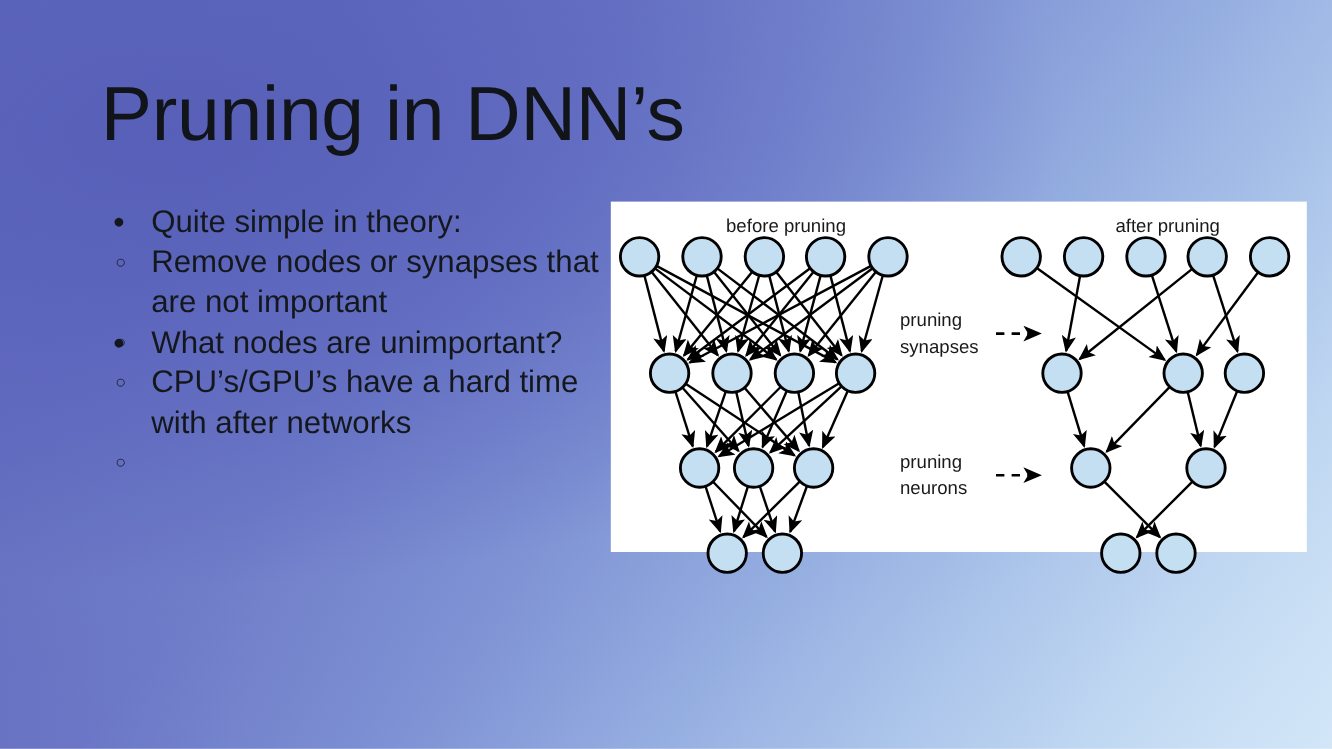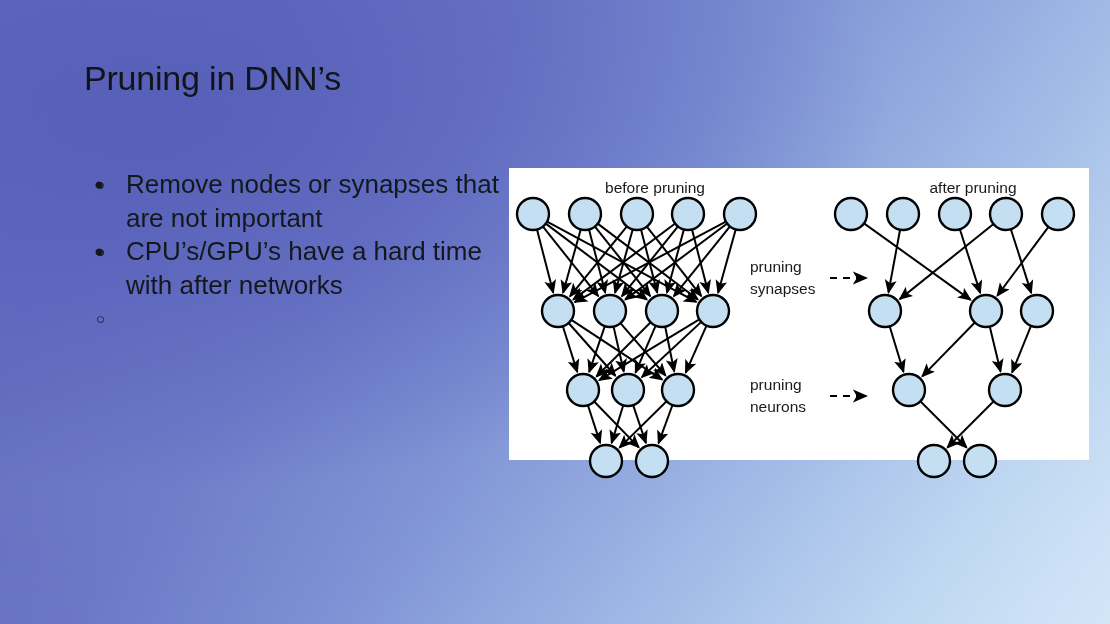--- a/index.html
+++ b/index.html
@@ -44,21 +44,21 @@
     position: relative;
     z-index: 2;
     width: 100%;
     height: 100%;
   }
 
   .title {
     position: absolute;
     left: 84px;
     top: 60px;
-    font-size: 34px;
+    font-size: 64px;
     line-height: 1.1;
     color: #111418;
     letter-spacing: -0.2px;
     font-weight: 400;
   }
 
   .bullets {
     position: absolute;
     left: 88px;
     top: 168px;
@@ -125,34 +125,36 @@
 
 <div id="slide">
   <div id="content">
 
     <div class="title">Pruning in DNN’s</div>
 
     <div class="bullets">
 
       <div class="b1">
         <span class="mark">●</span>
+        <span>Quite simple in theory:</span>
       </div>
       <div class="sub">
         <div class="b2">
           <span class="mark">○</span>
           <span>Remove nodes or synapses that are not important</span>
         </div>
       </div>
 
       <div class="b1">
         <span class="mark">●</span>
       </div>
       <div class="sub">
         <div class="b2">
           <span class="mark">○</span>
+          <span>What nodes are unimportant?</span>
         </div>
         <div class="b2">
           <span class="mark">○</span>
           <span>CPU’s/GPU’s have a hard time with after networks</span>
         </div>
         <div class="b2">
           <span class="mark">○</span>
         </div>
       </div>
 

